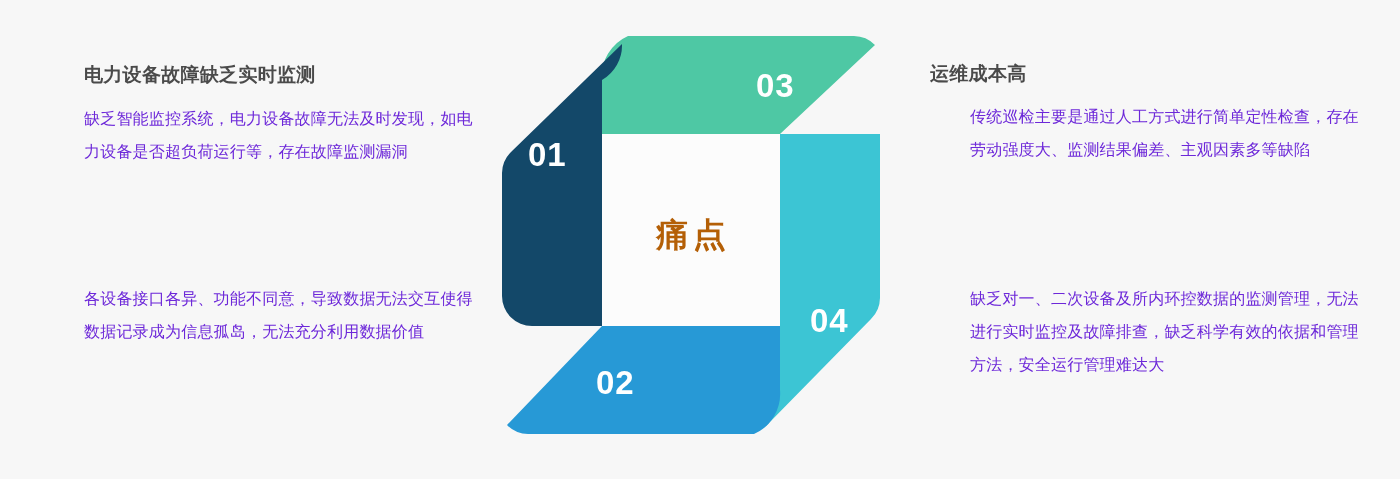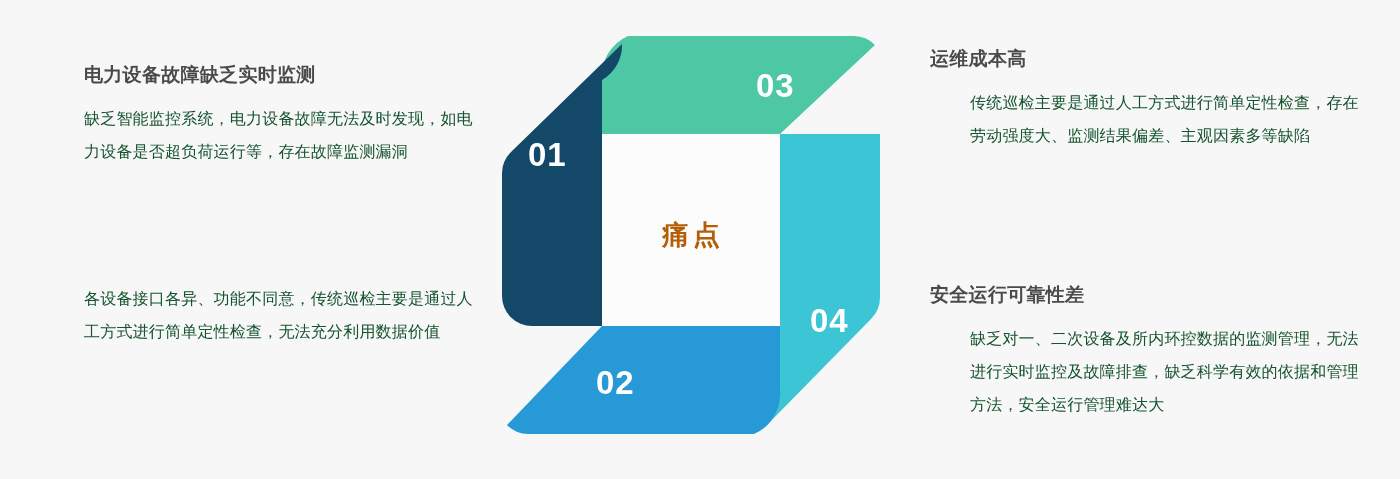--- a/index.html
+++ b/index.html
@@ -26,39 +26,39 @@
   
   .col {
     position: absolute;
     width: 400px;
   }
   .col-left  { left: 84px; }
   .col-right { left: 930px; }
 
   .block-tl { top: 62px; }
   .block-bl { top: 282px; }
-  .block-tr { top: 46px; }
+  .block-tr { top: 62px; font-family: Liberation Mono, monospace; }
   .block-br { top: 282px; }
 
   .block { position: absolute; width: 400px; }
   .col-left .block  { left: 0; }
   .col-right .block { left: 0; }
 
   .block-title {
     font-size: 19px;
     font-weight: bold;
     color: #4a4a4a;
     line-height: 26px;
     letter-spacing: 0.3px;
     margin: 0 0 14px 0;
     white-space: nowrap;
   }
   .block-desc {
     font-size: 16px;
-    color: #14532d;
+    color: #6d28d9;
     line-height: 33px;
     margin: 0;
     letter-spacing: 0.2px;
   }
   .col-right .block-desc { width: 392px; margin-left: 40px; }
   .col-left  .block-desc { width: 392px; }
 
   
   .octagon-wrap {
     position: absolute;
@@ -82,54 +82,53 @@
     left: 0;
     top: 0;
     width: 386px;
     height: 398px;
     display: flex;
     align-items: center;
     justify-content: center;
     pointer-events: none;
   }
   .center-label span {
-    font-size: 27px;
+    font-size: 33px;
     font-weight: bold;
     color: #b45f06;
     letter-spacing: 4px;
     text-indent: 4px;
   }
 </style>
 </head>
 <body style="background: rgb(247, 247, 247);">
 
 <div class="stage">
 
   <div class="col col-left">
 
     <div class="block block-tl">
       <div class="block-title">电力设备故障缺乏实时监测</div>
       <div class="block-desc">缺乏智能监控系统，电力设备故障无法及时发现，如电力设备是否超负荷运行等，存在故障监测漏洞</div>
     </div>
 
     <div class="block block-bl">
-      <div class="block-desc">各设备接口各异、功能不同意，传统巡检主要是通过人工方式进行简单定性检查，无法充分利用数据价值</div>
+      <div class="block-desc">各设备接口各异、功能不同意，导致数据无法交互使得数据记录成为信息孤岛，无法充分利用数据价值</div>
     </div>
 
   </div>
 
   <div class="col col-right">
 
     <div class="block block-tr">
       <div class="block-title">运维成本高</div>
       <div class="block-desc">传统巡检主要是通过人工方式进行简单定性检查，存在劳动强度大、监测结果偏差、主观因素多等缺陷</div>
     </div>
 
     <div class="block block-br">
-      <div class="block-title">安全运行可靠性差</div>
       <div class="block-desc">缺乏对一、二次设备及所内环控数据的监测管理，无法进行实时监控及故障排查，缺乏科学有效的依据和管理方法，安全运行管理难达大</div>
     </div>
 
   </div>
 
   <div class="octagon-wrap">
     <svg class="octagon-svg" viewBox="0 0 386 398" xmlns="http://www.w3.org/2000/svg">
 
       <rect x="104" y="98" width="178" height="192" id="seg-center-rect" fill="#fcfcfc"></rect>
 

